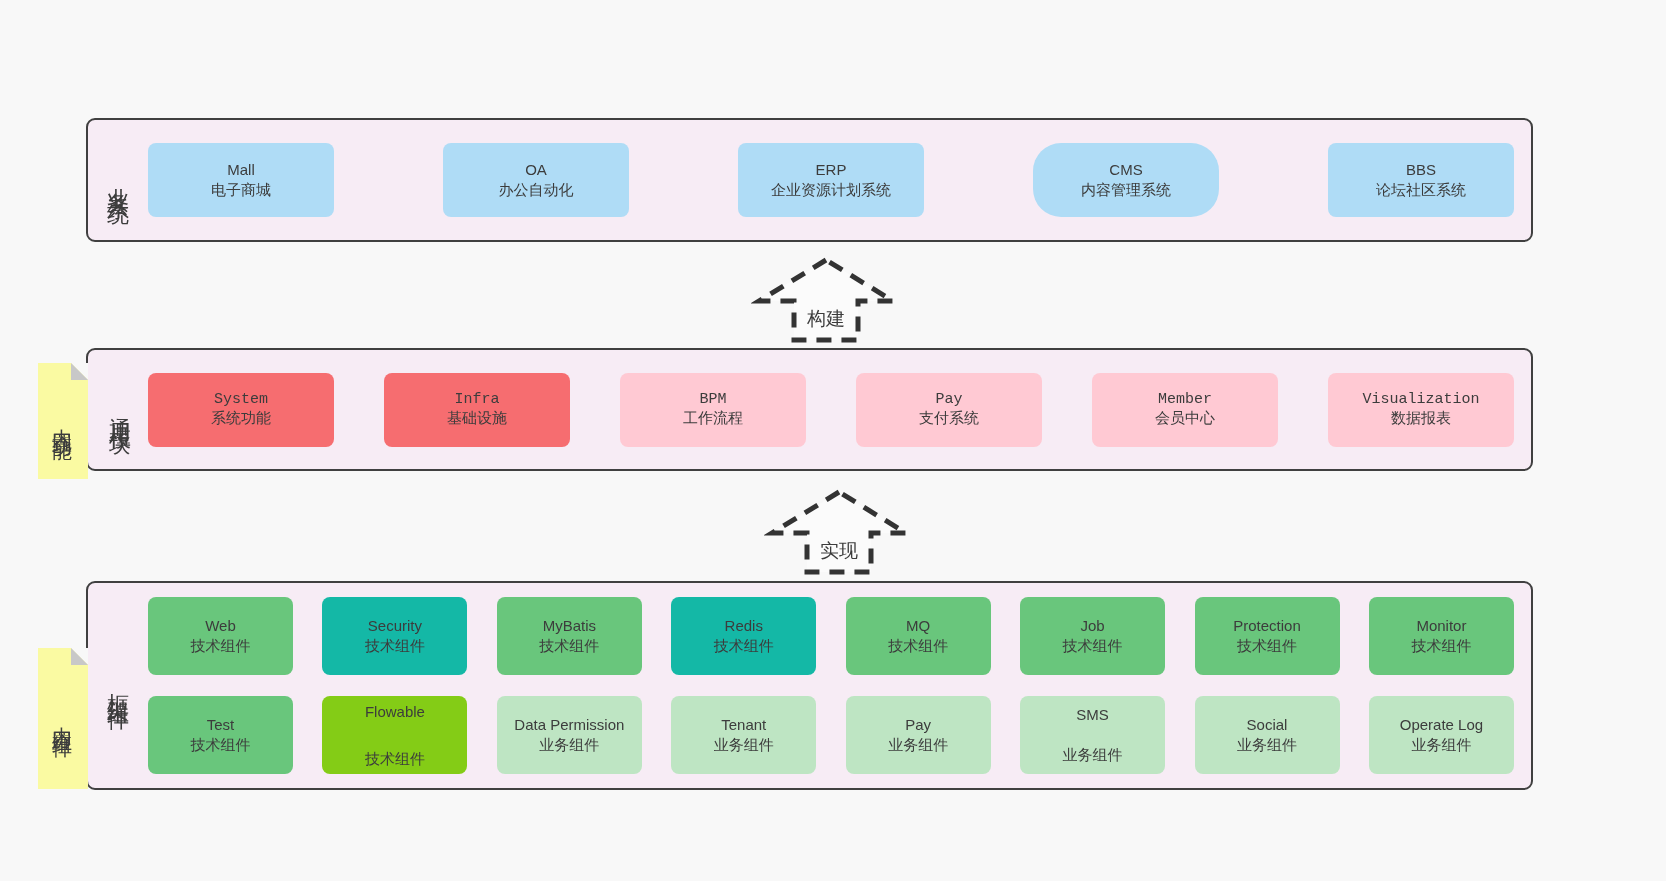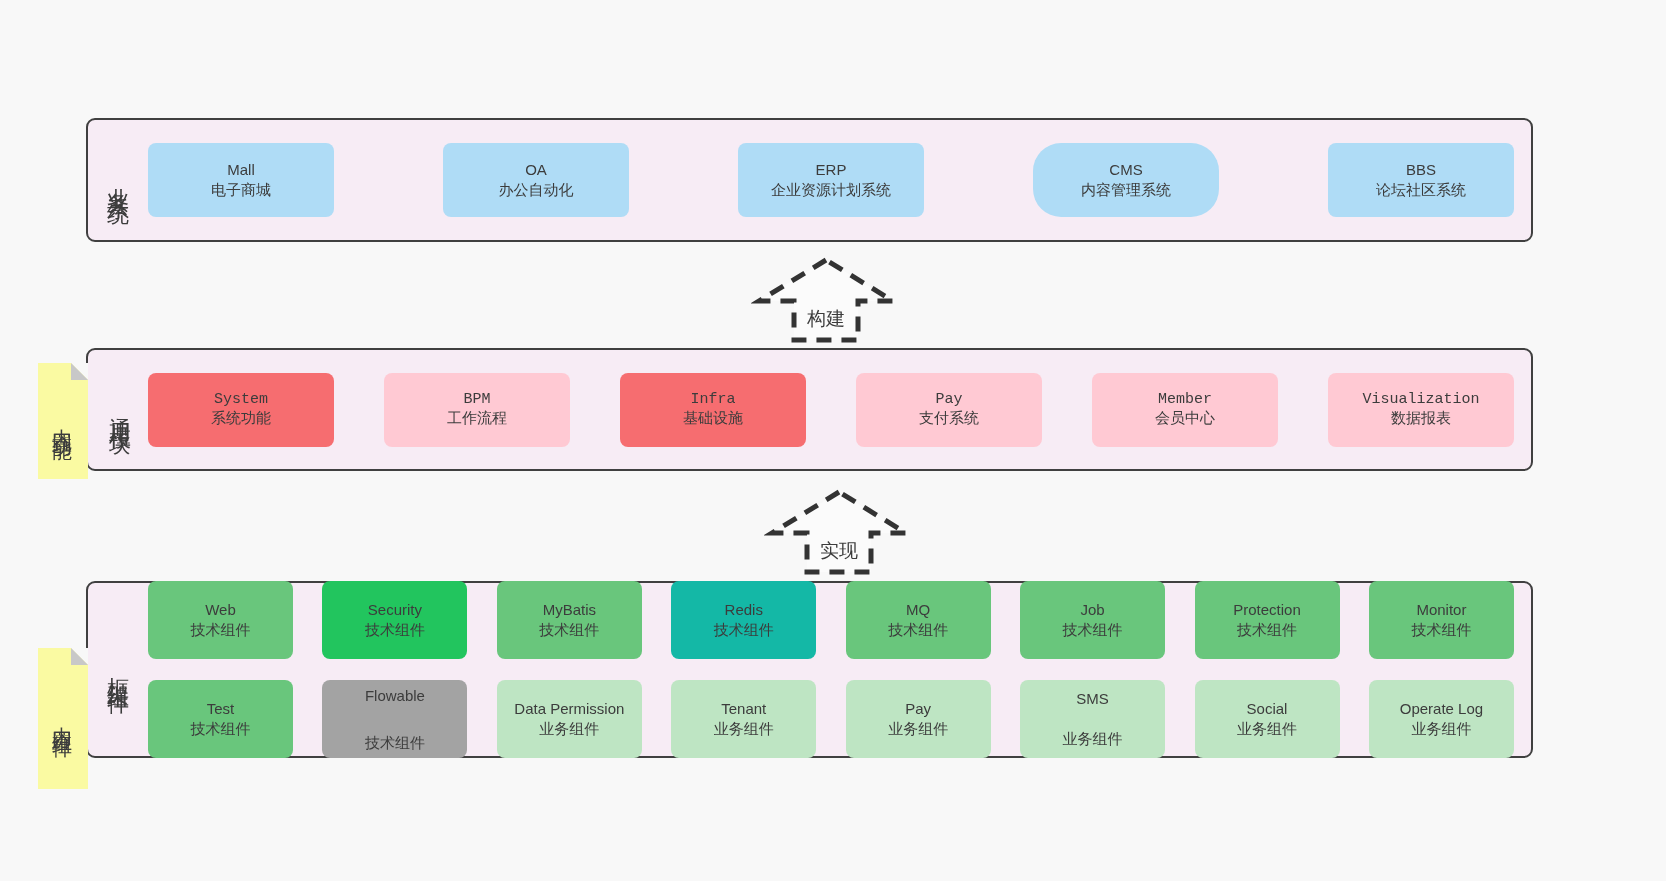--- a/index.html
+++ b/index.html
@@ -16,21 +16,21 @@
     left: 86px;
     width: 1447px;
     background: var(--band-fill, #f7ecf5);
     border: 2px solid var(--band-border, #404040);
     border-radius: 9px;
     box-sizing: border-box;
     display: flex;
   }
   .band-top { top: 118px; height: 124px; }
   .band-mid { top: 348px; height: 123px; font-family: Liberation Mono, monospace; }
-  .band-bot { top: 581px; height: 177px; }
+  .band-bot { top: 581px; height: 209px; }
   .band-label {
     width: 60px;
     display: flex; align-items: center; justify-content: center;
     writing-mode: vertical-rl; text-orientation: upright;
     font-size: 22px; letter-spacing: 5px;
     color: var(--text, #3c3c3c);
   }
   .band-rows {
     flex: 1;
     display: flex; flex-direction: column; justify-content: center;
@@ -110,27 +110,27 @@
   </svg>
 
   <section class="band band-mid">
     <div class="band-label">通用模块</div>
     <div class="band-rows">
         <div class="box-row">
           <div class="box" style="background: rgb(246, 109, 112);">
             <div>System</div>
             <div>系统功能</div>
           </div>
-          <div class="box" style="background: rgb(255, 201, 211);">
-            <div>BPM</div>
-            <div>工作流程</div>
-          </div>
           <div class="box" style="background: rgb(246, 109, 112);">
             <div>Infra</div>
             <div>基础设施</div>
+          </div>
+          <div class="box" style="background: rgb(255, 201, 211);">
+            <div>BPM</div>
+            <div>工作流程</div>
           </div>
           <div class="box" style="background: rgb(255, 201, 211);">
             <div>Pay</div>
             <div>支付系统</div>
           </div>
           <div class="box" style="background: rgb(255, 201, 211);">
             <div>Member</div>
             <div>会员中心</div>
           </div>
           <div class="box" style="background: rgb(255, 201, 211);">
@@ -153,21 +153,21 @@
   </svg>
 
   <section class="band band-bot">
     <div class="band-label">框架组件</div>
     <div class="band-rows">
         <div class="box-row">
           <div class="box" style="background: rgb(105, 198, 124);">
             <div>Web</div>
             <div>技术组件</div>
           </div>
-          <div class="box" style="background: #22c55e;">
+          <div class="box" style="background: #14b8a6;">
             <div>Security</div>
             <div>技术组件</div>
           </div>
           <div class="box" style="background: rgb(105, 198, 124);">
             <div>MyBatis</div>
             <div>技术组件</div>
           </div>
           <div class="box" style="background: #14b8a6;">
             <div>Redis</div>
             <div>技术组件</div>
@@ -187,21 +187,21 @@
           <div class="box" style="background: rgb(105, 198, 124);">
             <div>Monitor</div>
             <div>技术组件</div>
           </div>
         </div>
         <div class="box-row">
           <div class="box" style="background: rgb(105, 198, 124);">
             <div>Test</div>
             <div>技术组件</div>
           </div>
-          <div class="box" style="background: #a3a3a3; gap: 27px;">
+          <div class="box" style="background: #84cc16; gap: 27px;">
             <div>Flowable</div>
             <div>技术组件</div>
           </div>
           <div class="box" style="background: rgb(190, 229, 195);">
             <div>Data Permission</div>
             <div>业务组件</div>
           </div>
           <div class="box" style="background: rgb(190, 229, 195);">
             <div>Tenant</div>
             <div>业务组件</div>

